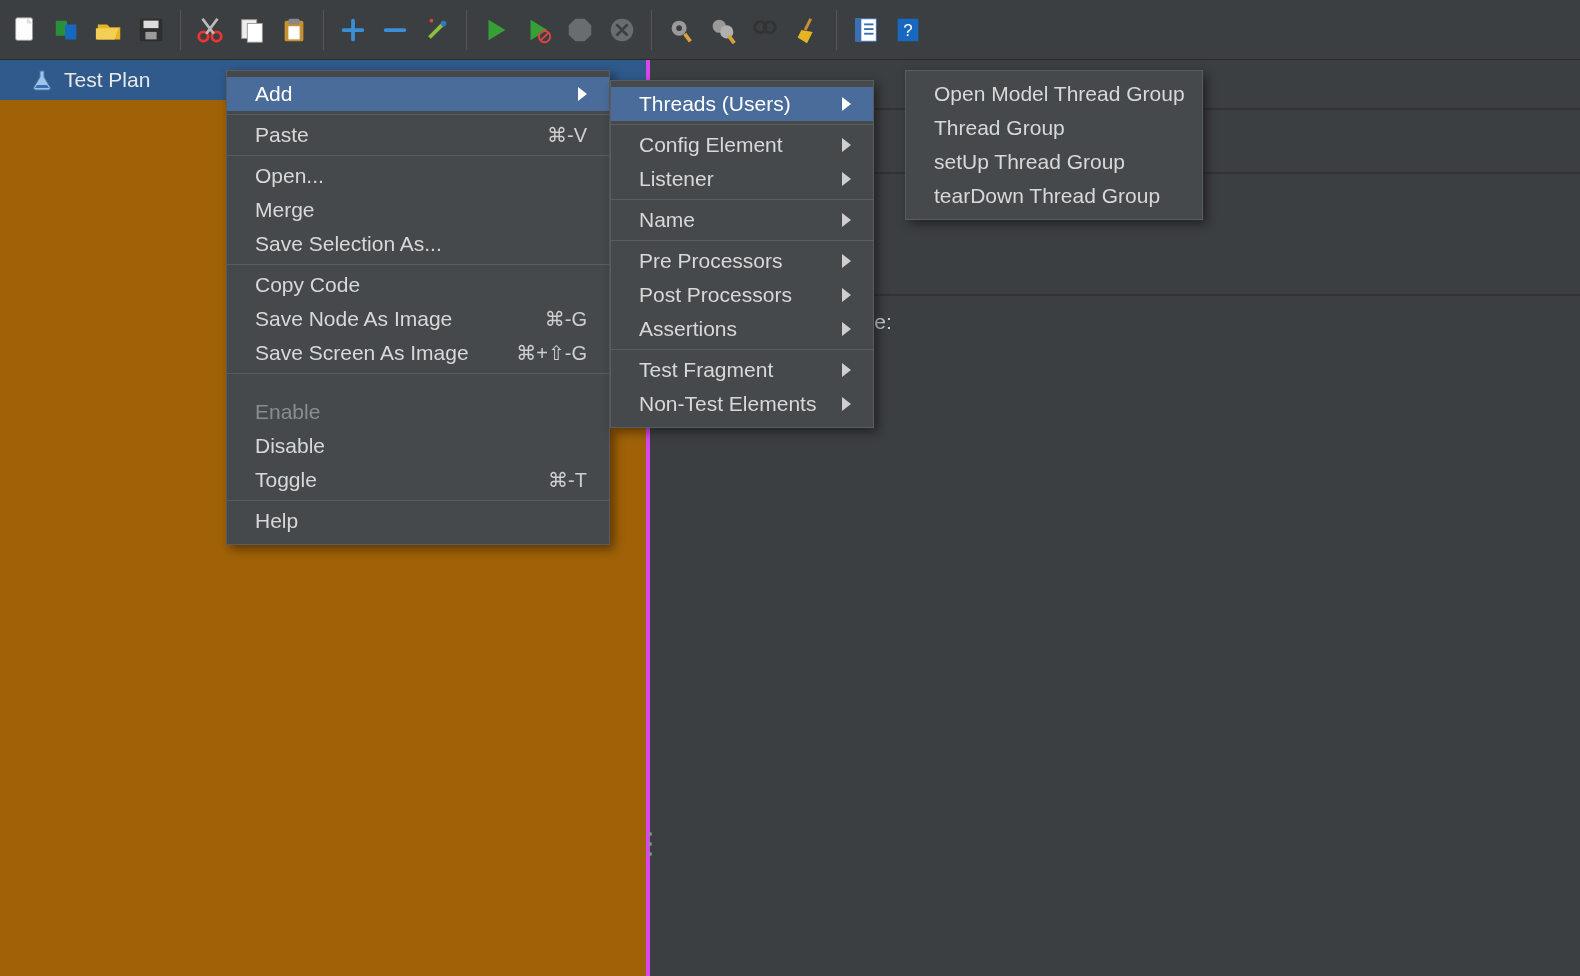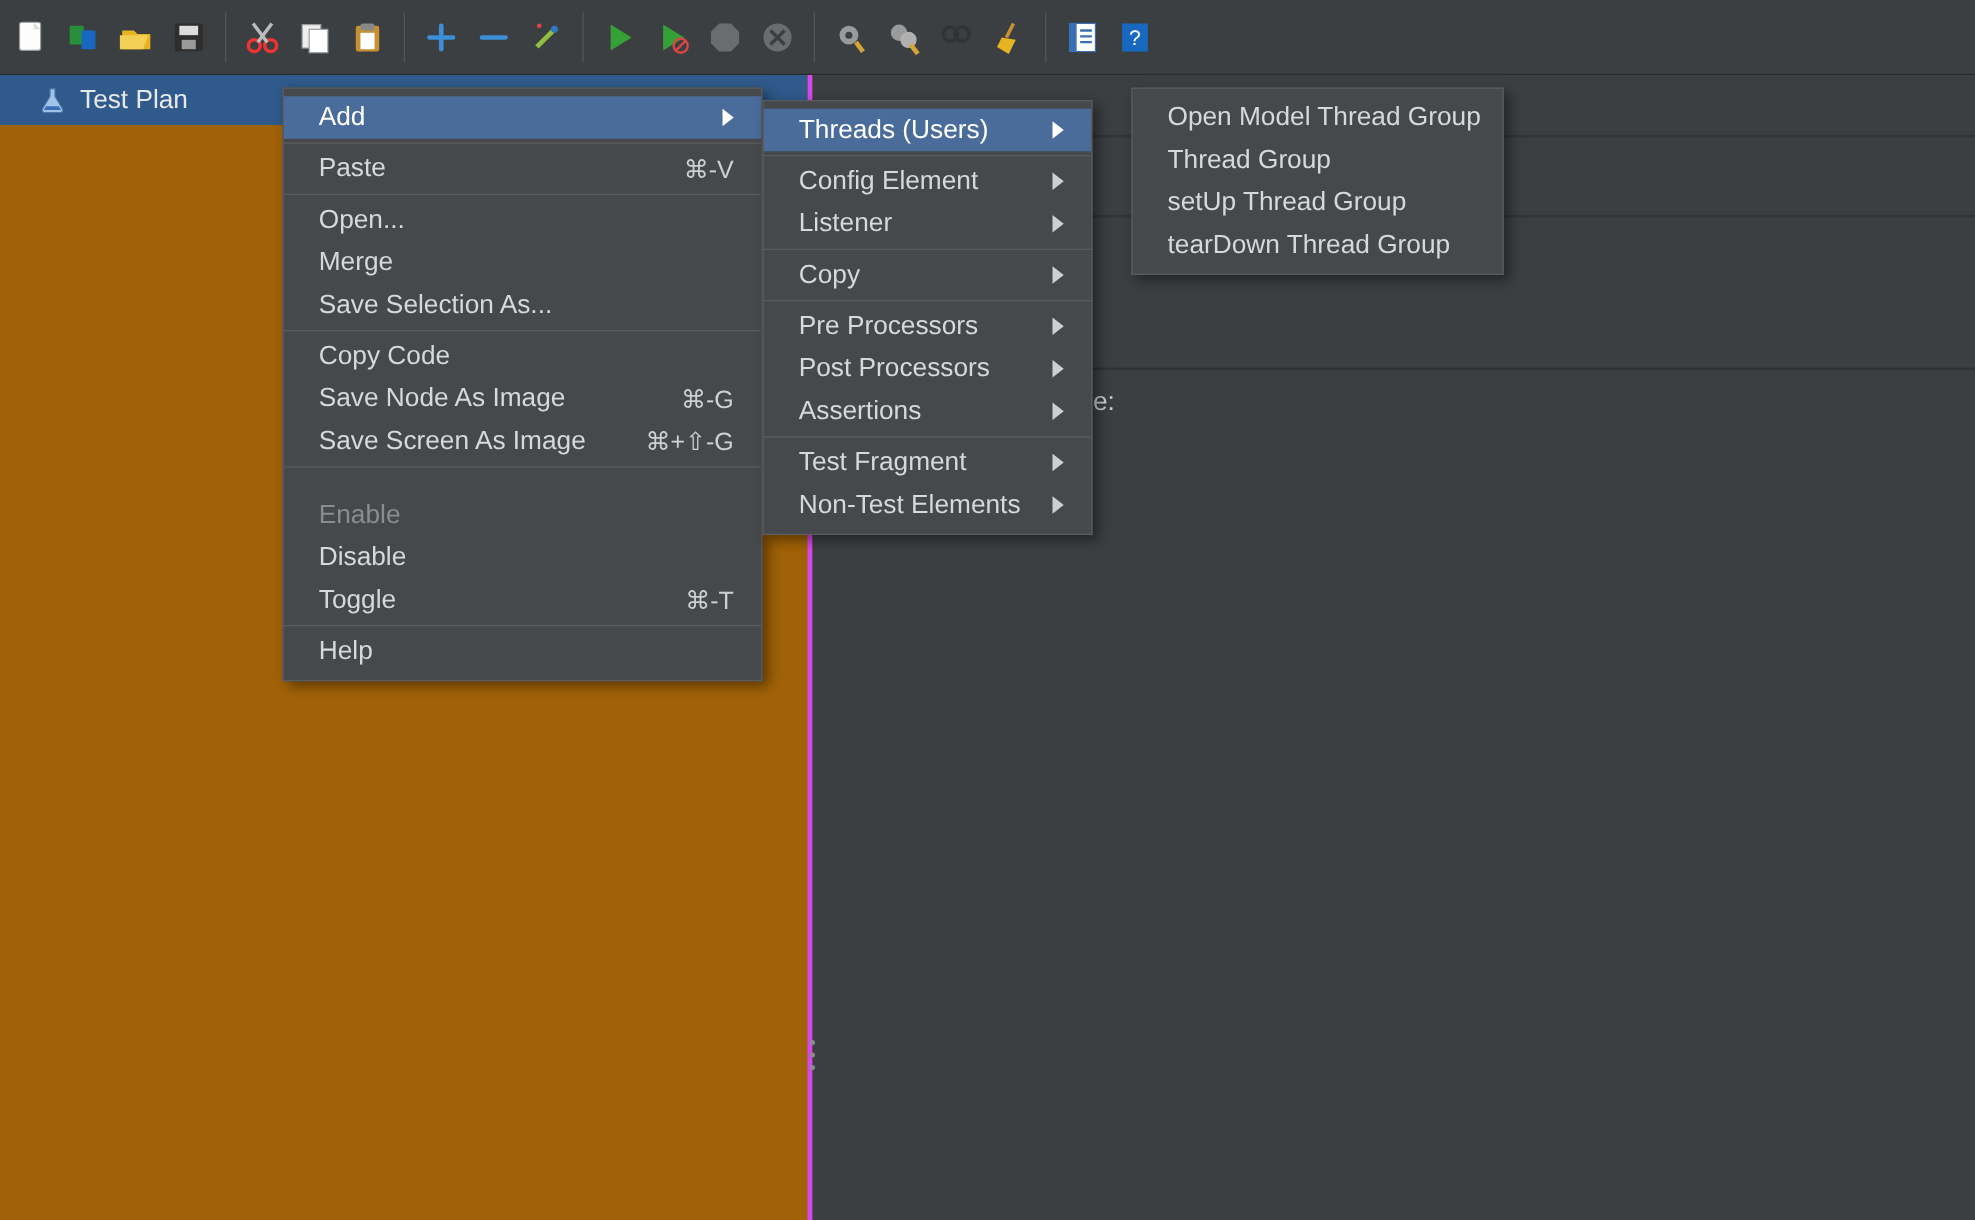--- a/index.html
+++ b/index.html
@@ -378,21 +378,21 @@
     <div class="menu-item">
       <span class="label">Config Element</span>
       <span class="arrow"></span>
     </div>
     <div class="menu-item">
       <span class="label">Listener</span>
       <span class="arrow"></span>
     </div>
     <div class="menu-sep"></div>
     <div class="menu-item">
-      <span class="label">Copy</span>
+      <span class="label">Name</span>
       <span class="arrow"></span>
     </div>
     <div class="menu-sep"></div>
     <div class="menu-item">
       <span class="label">Pre Processors</span>
       <span class="arrow"></span>
     </div>
     <div class="menu-item">
       <span class="label">Post Processors</span>
       <span class="arrow"></span>

